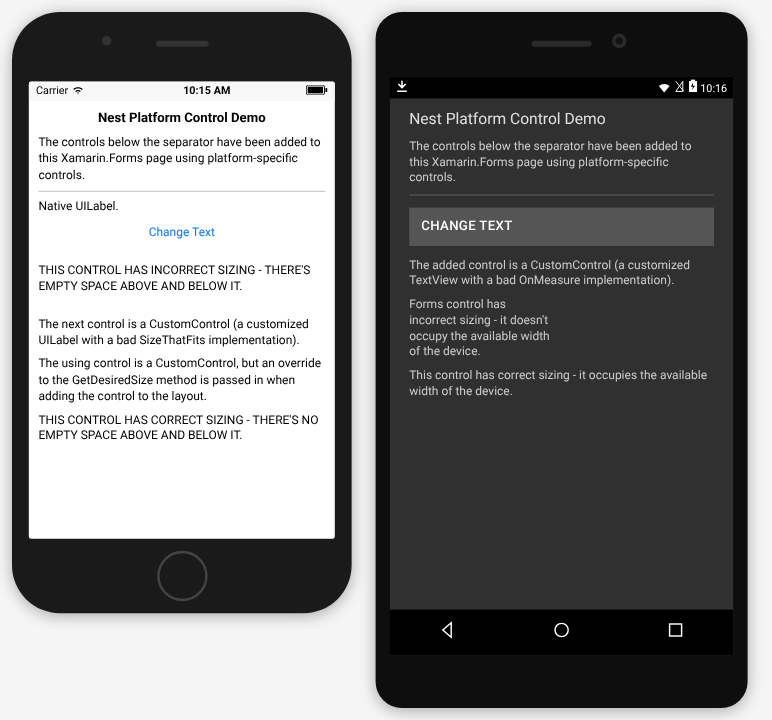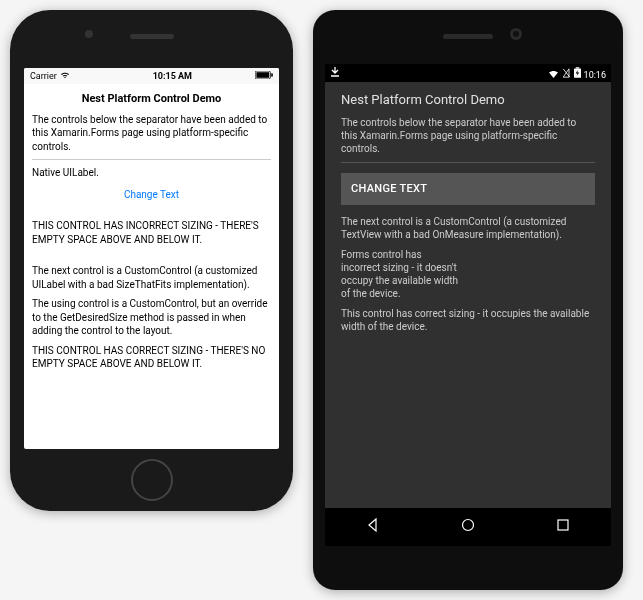--- a/index.html
+++ b/index.html
@@ -267,21 +267,21 @@
             </svg>
         </span>
         <span>10:16</span>
       </div>
     </div>
     <div class="android-content">
       <div class="android-title">Nest Platform Control Demo</div>
       <div class="android-para">The controls below the separator have been added to this Xamarin.Forms page using platform-specific controls.</div>
       <hr class="android-sep">
       <div class="android-btn">CHANGE TEXT</div>
-      <div class="android-para">The next control is a CustomControl (a customized TextView with a bad OnMeasure implementation).</div>
+      <div class="android-para">The added control is a CustomControl (a customized TextView with a bad OnMeasure implementation).</div>
       <div class="android-para android-narrow">Forms control has incorrect sizing - it doesn't occupy the available width of the device.</div>
       <div class="android-para">This control has correct sizing - it occupies the available width of the device.</div>
     </div>
     <div class="android-nav">
       <span>
         <svg viewBox="0 0 16 16">
             <path d="M11 2L4 8l7 6z" fill="none" stroke="#fff" stroke-width="1.2"></path>
           </svg>
       </span>
       <span>

